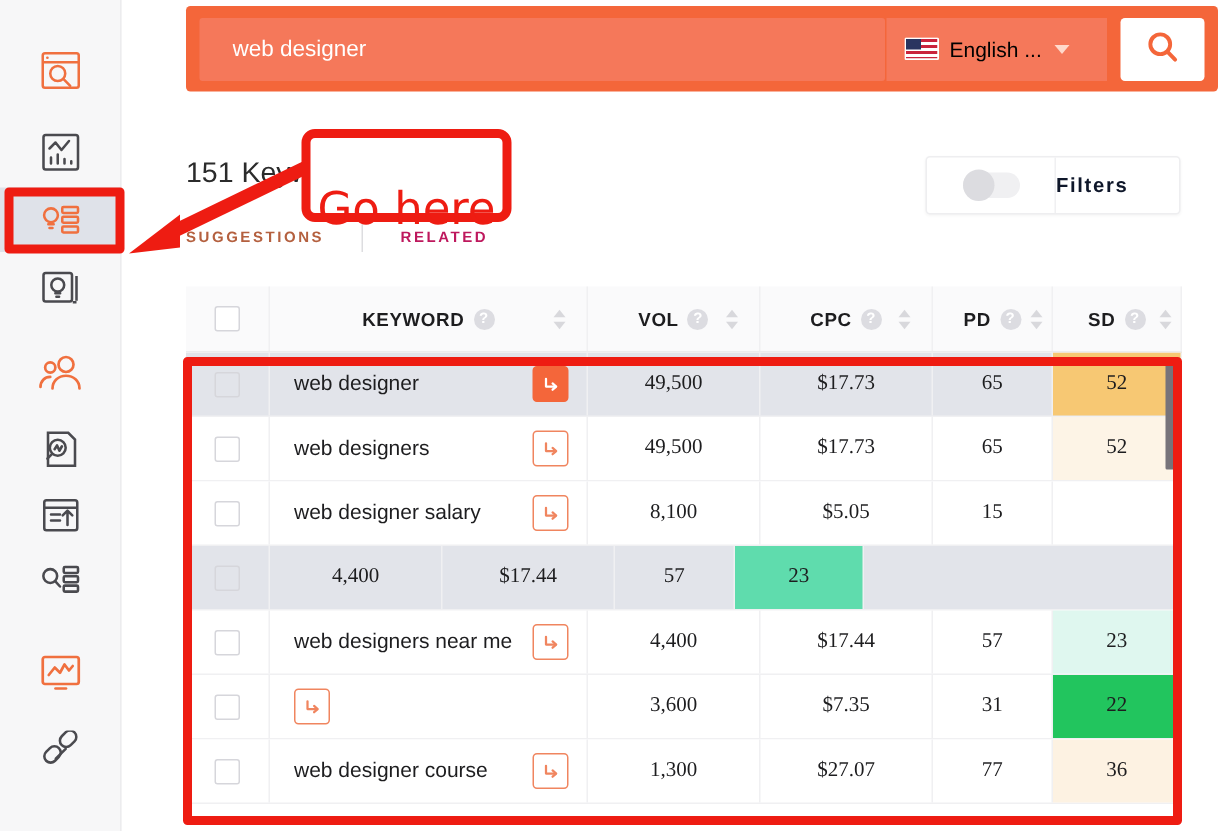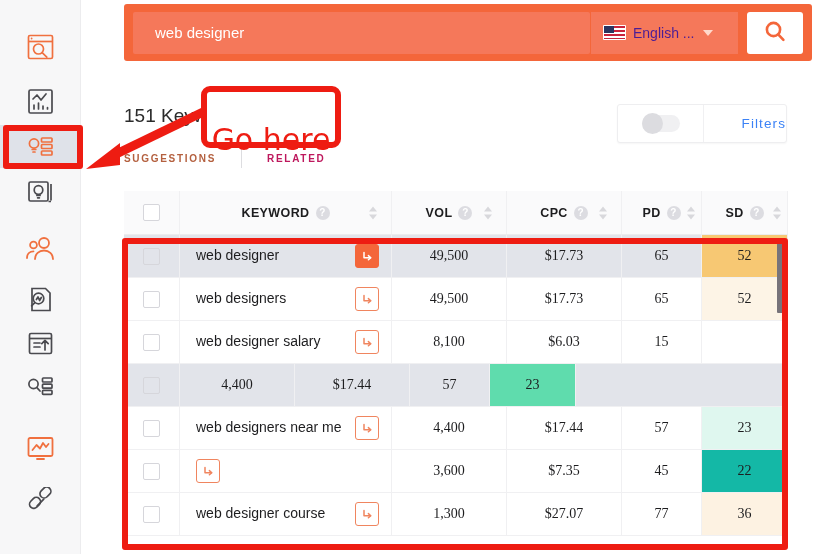--- a/index.html
+++ b/index.html
@@ -55,21 +55,21 @@
     border-left: 1px solid #f4663a;
     display: flex; align-items: center; gap: 7px;
     padding-left: 12px; cursor: pointer;
   }
   .flag { width: 23px; height: 15px; position: relative; overflow: hidden;
           border: 1px solid rgba(255,255,255,.35); border-radius: 1px; background:#fff; }
   .flag .stripes { position:absolute; inset:0;
     background: repeating-linear-gradient(to bottom,
       #c9233c 0px, #c9233c 2px, #ffffff 2px, #ffffff 4px); }
   .flag .canton { position:absolute; left:0; top:0; width:10px; height:7px; background:#2a3560; }
-  .lang-label { color:#4c1d95; font-size:14px; white-space:nowrap; }
+  .lang-label { color:#000000; font-size:14px; white-space:nowrap; }
   .chev-down { width:0;height:0;border-left:5px solid transparent;border-right:5px solid transparent;
                border-top:6px solid #ffd9cb; margin-left:2px; }
   .search-btn {
     width: 56px; height: 42px; margin-left: 9px;
     background: #ffffff; border-radius: 3px;
     display: flex; align-items: center; justify-content: center;
     cursor: pointer; border: none;
   }
 
   
@@ -88,22 +88,22 @@
     width: 170px; height: 39px;
     background: #ffffff; border: 1px solid #eeeef0;
     border-radius: 3px; display: flex; align-items: center;
     box-shadow: 0 1px 2px rgba(0,0,0,.04);
   }
   .toggle-cell { width: 86px; display:flex; align-items:center; justify-content:center;
                  border-right:1px solid #f0f0f2; height:100%; cursor:pointer; }
   .toggle { width: 38px; height: 17px; border-radius: 9px; background: #f0f0f2; position: relative; }
   .toggle .knob { position:absolute; left:0; top:-2px; width:21px; height:21px; border-radius:50%;
                   background:#dcdce0; }
-  .filters-label { flex:1; text-align:right; font-size:13.5px; font-weight:400;
-                   letter-spacing:1.1px; color:#3b82f6; cursor:pointer; }
+  .filters-label { flex:1; text-align:left; font-size:13.5px; font-weight:700;
+                   letter-spacing:1.1px; color:#0f172a; cursor:pointer; }
 
   
   .table { position: absolute; left: 124px; top: 191px; width: 664px; }
   .trow { display: flex; align-items: stretch; }
   .thead { height: 44px; background: #fafafb; border-bottom:1px solid #ececee; }
   .thead .cell {
     display:flex; align-items:center; justify-content:center; gap:6px;
     font-size: 12.5px; font-weight: 700; color: #1d1d1f; letter-spacing:.4px;
     border-right: 1px solid #f0f0f2; position: relative;
   }
@@ -409,21 +409,21 @@
             <div class="td c-kw kwcell">
               <span class="kwtext">web designer salary</span>
               <span class="arrbtn">
                 <svg width="13" height="13" viewBox="0 0 13 13" fill="none" stroke="#f0855f" stroke-width="1.5" stroke-linecap="round" stroke-linejoin="round">
                   <path d="M3 2.5v5.2h6.4"></path>
                   <path d="M7.4 5.6l2.4 2.1-2.4 2.1"></path>
                 </svg>
               </span>
             </div>
             <div class="td c-vol num">8,100</div>
-            <div class="td c-cpc num">$6.03</div>
+            <div class="td c-cpc num">$5.05</div>
             <div class="td c-pd num">15</div>
           </div>
           <div class="tr hl">
             <div class="td c-check" style="justify-content:center">
               <span class="cbox"></span>
             </div>
             <div class="td c-vol num">4,400</div>
             <div class="td c-cpc num">$17.44</div>
             <div class="td c-pd num">57</div>
             <div class="td c-sd num" style="background:#5fdcad">23</div>
@@ -453,22 +453,22 @@
             <div class="td c-kw kwcell">
               <span class="arrbtn">
                 <svg width="13" height="13" viewBox="0 0 13 13" fill="none" stroke="#f0855f" stroke-width="1.5" stroke-linecap="round" stroke-linejoin="round">
                   <path d="M3 2.5v5.2h6.4"></path>
                   <path d="M7.4 5.6l2.4 2.1-2.4 2.1"></path>
                 </svg>
               </span>
             </div>
             <div class="td c-vol num">3,600</div>
             <div class="td c-cpc num">$7.35</div>
-            <div class="td c-pd num">45</div>
-            <div class="td c-sd num" style="background:#14b8a6">22</div>
+            <div class="td c-pd num">31</div>
+            <div class="td c-sd num" style="background:#22c55e">22</div>
           </div>
           <div class="tr">
             <div class="td c-check" style="justify-content:center">
               <span class="cbox"></span>
             </div>
             <div class="td c-kw kwcell">
               <span class="kwtext">web designer course</span>
               <span class="arrbtn">
                 <svg width="13" height="13" viewBox="0 0 13 13" fill="none" stroke="#f0855f" stroke-width="1.5" stroke-linecap="round" stroke-linejoin="round">
                   <path d="M3 2.5v5.2h6.4"></path>

